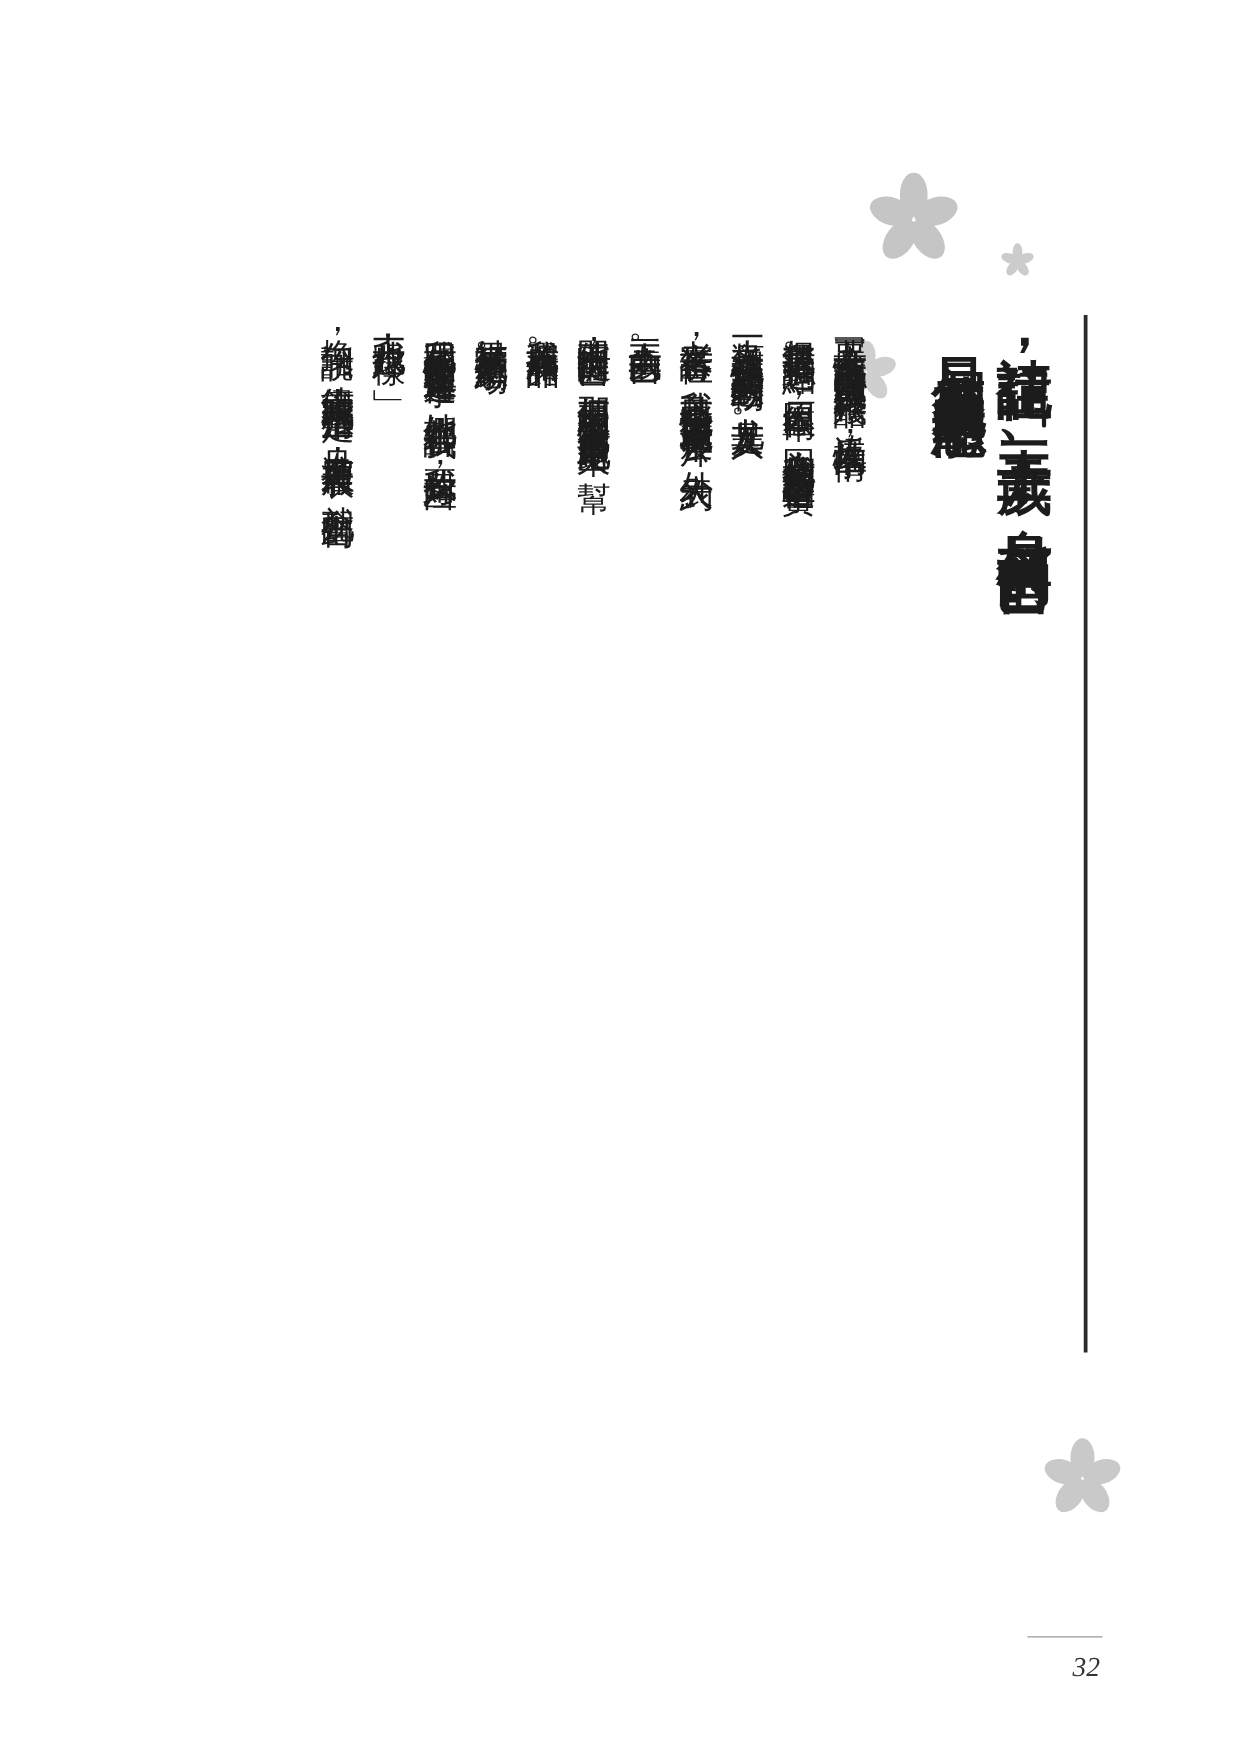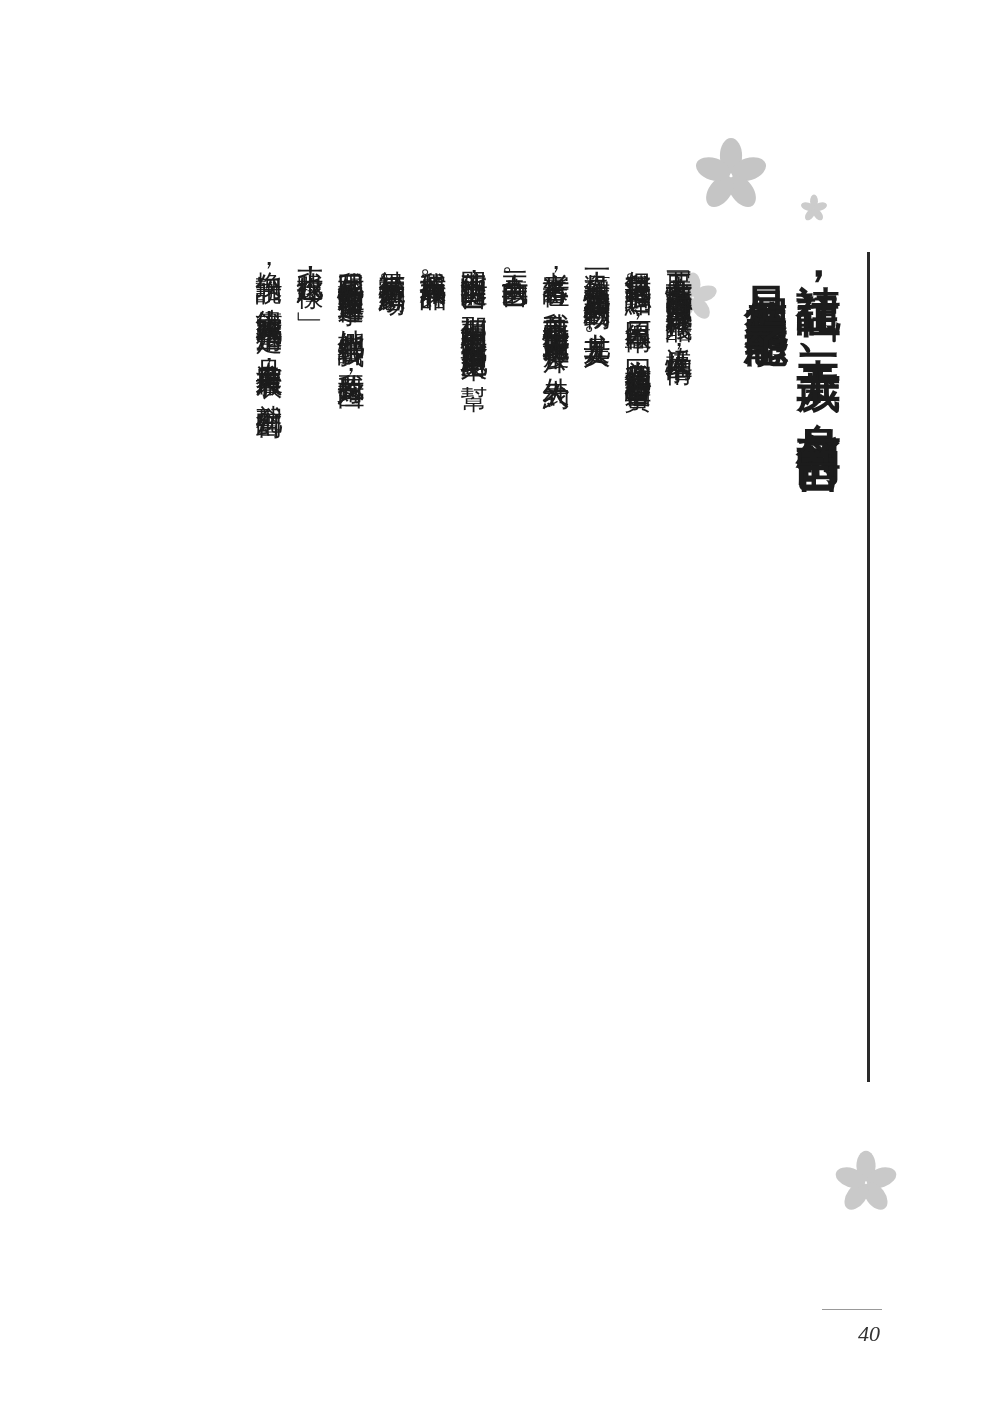--- a/index.html
+++ b/index.html
@@ -176,15 +176,15 @@
     <div class="vline body">即使不斷提醒自己，那個幻想中的另一個我還是會自顧自地跑出來，幫</div>
     <div class="vline body">我選擇衣服和飾品。</div>
     <div class="vline body">結果當然就是悲劇一場。</div>
     <div class="vline body">我跟同年齡的女性朋友提起這件事，她們都告訴我：「我要向妳坦白，</div>
     <div class="vline body">我也跟妳一樣!」</div>
     <div class="vline body">換句話說，儘管大家頭腦都很清楚，一旦走進店裡買衣服，就會配合幻</div>
 
   </div>
 
   <div class="folio-rule"></div>
-  <div class="folio">40</div>
+  <div class="folio">32</div>
 
 </div>
 
 </body></html>

